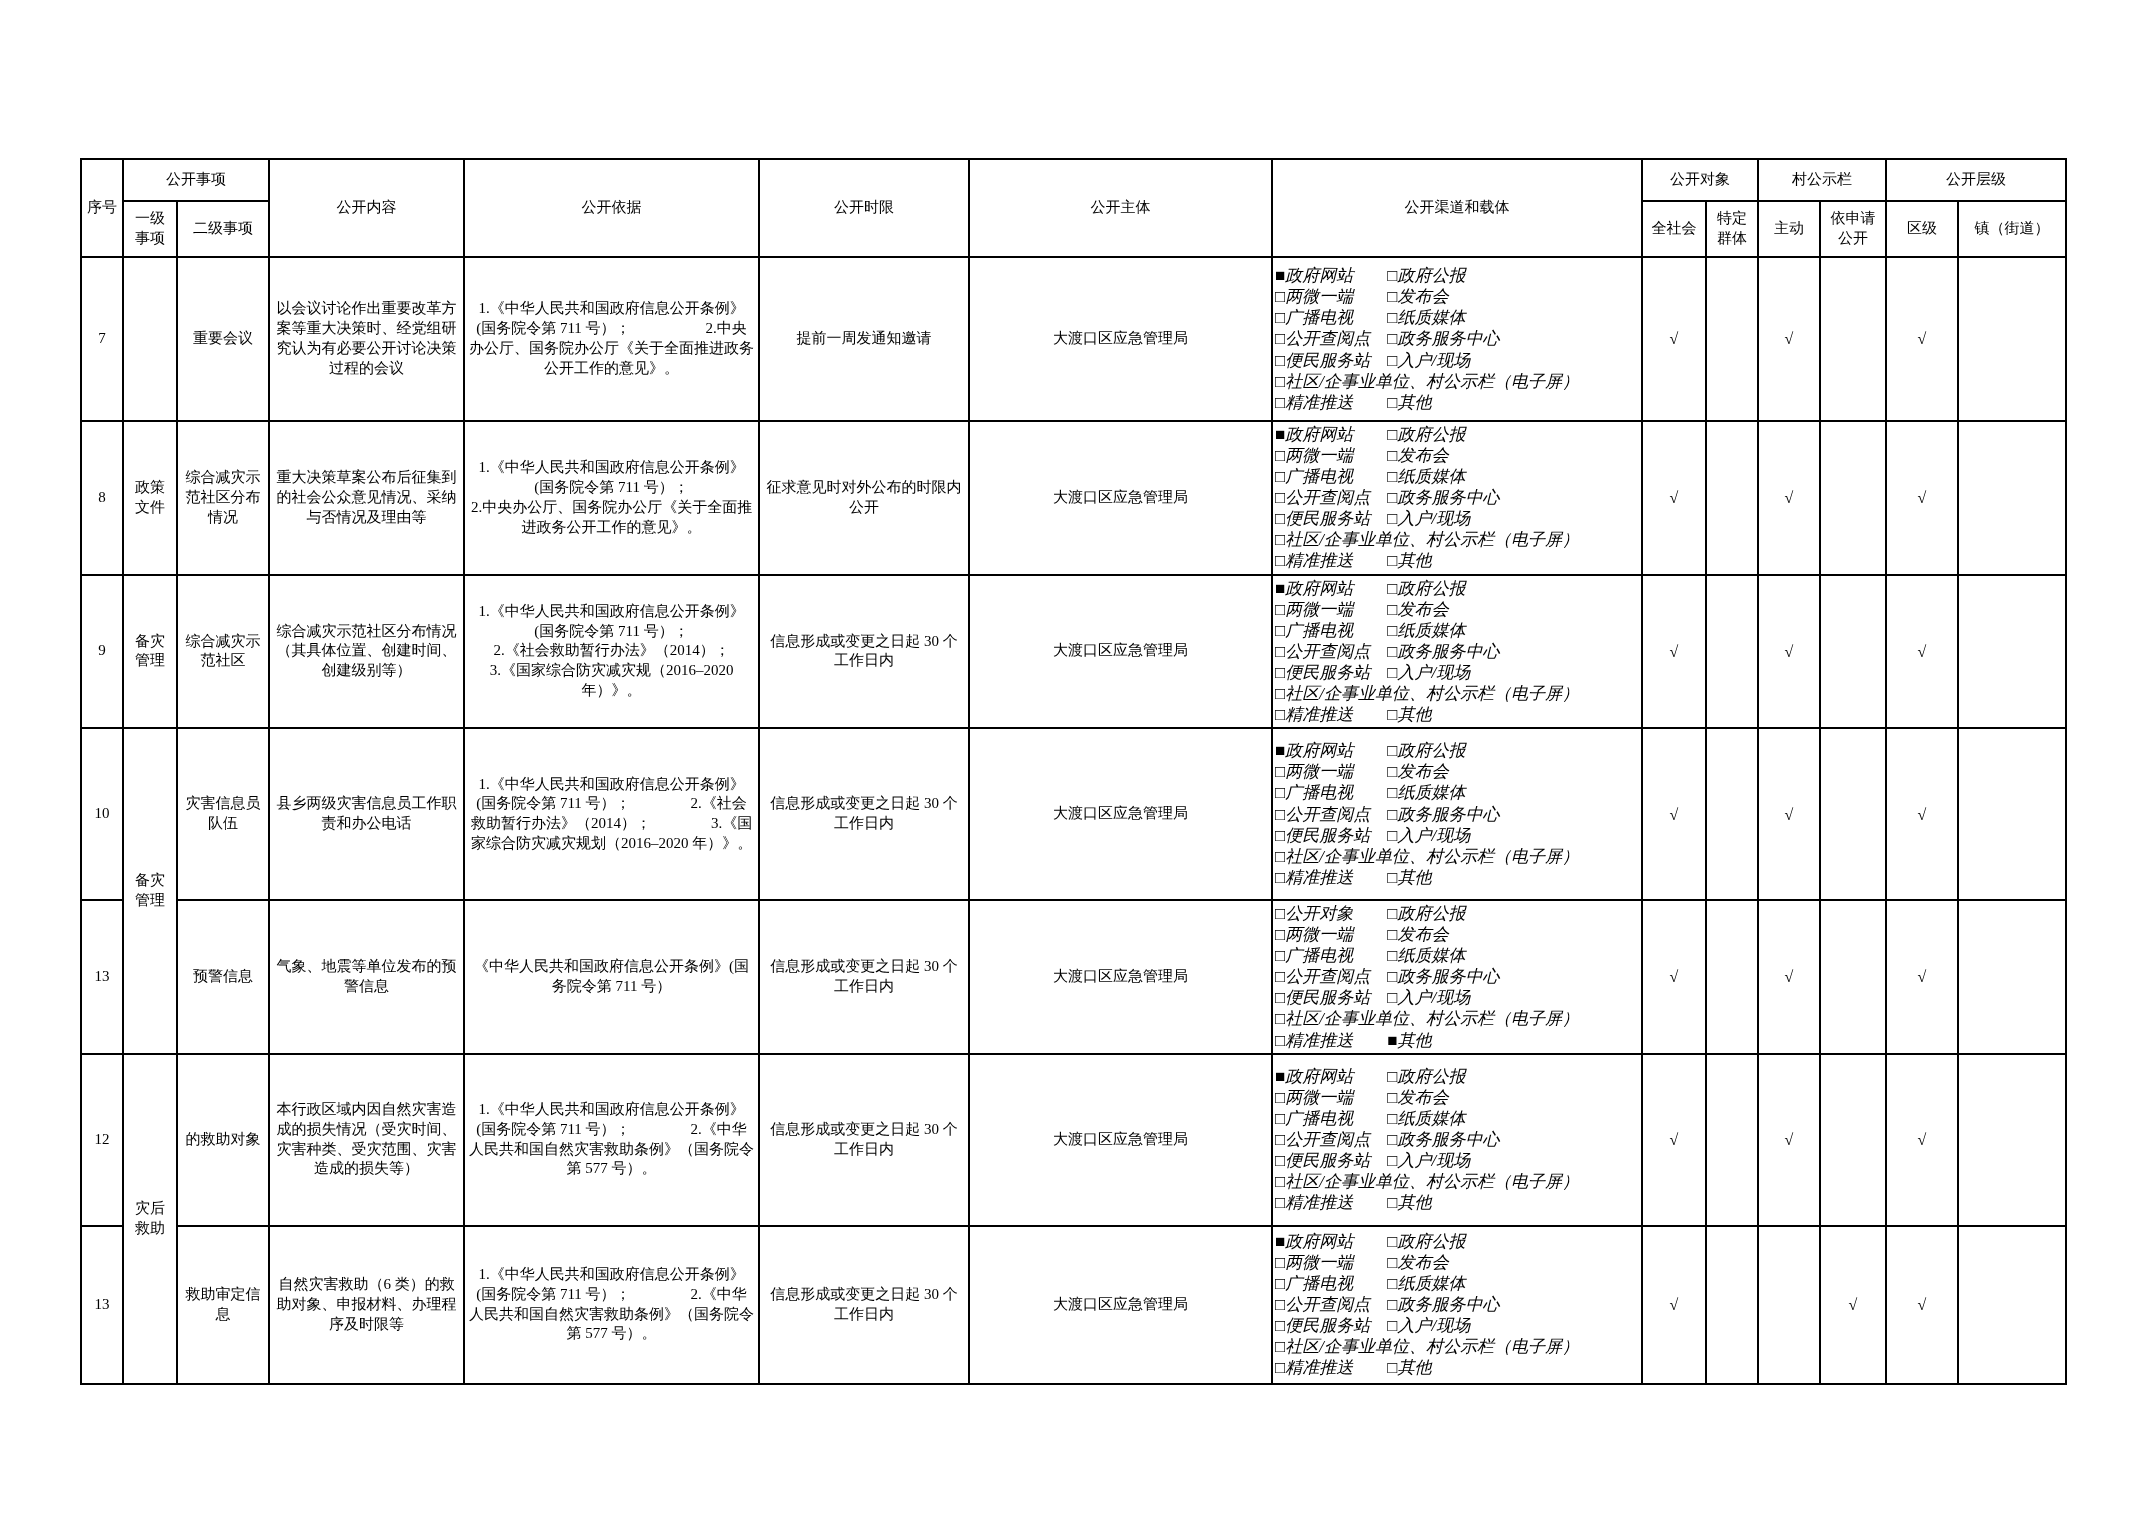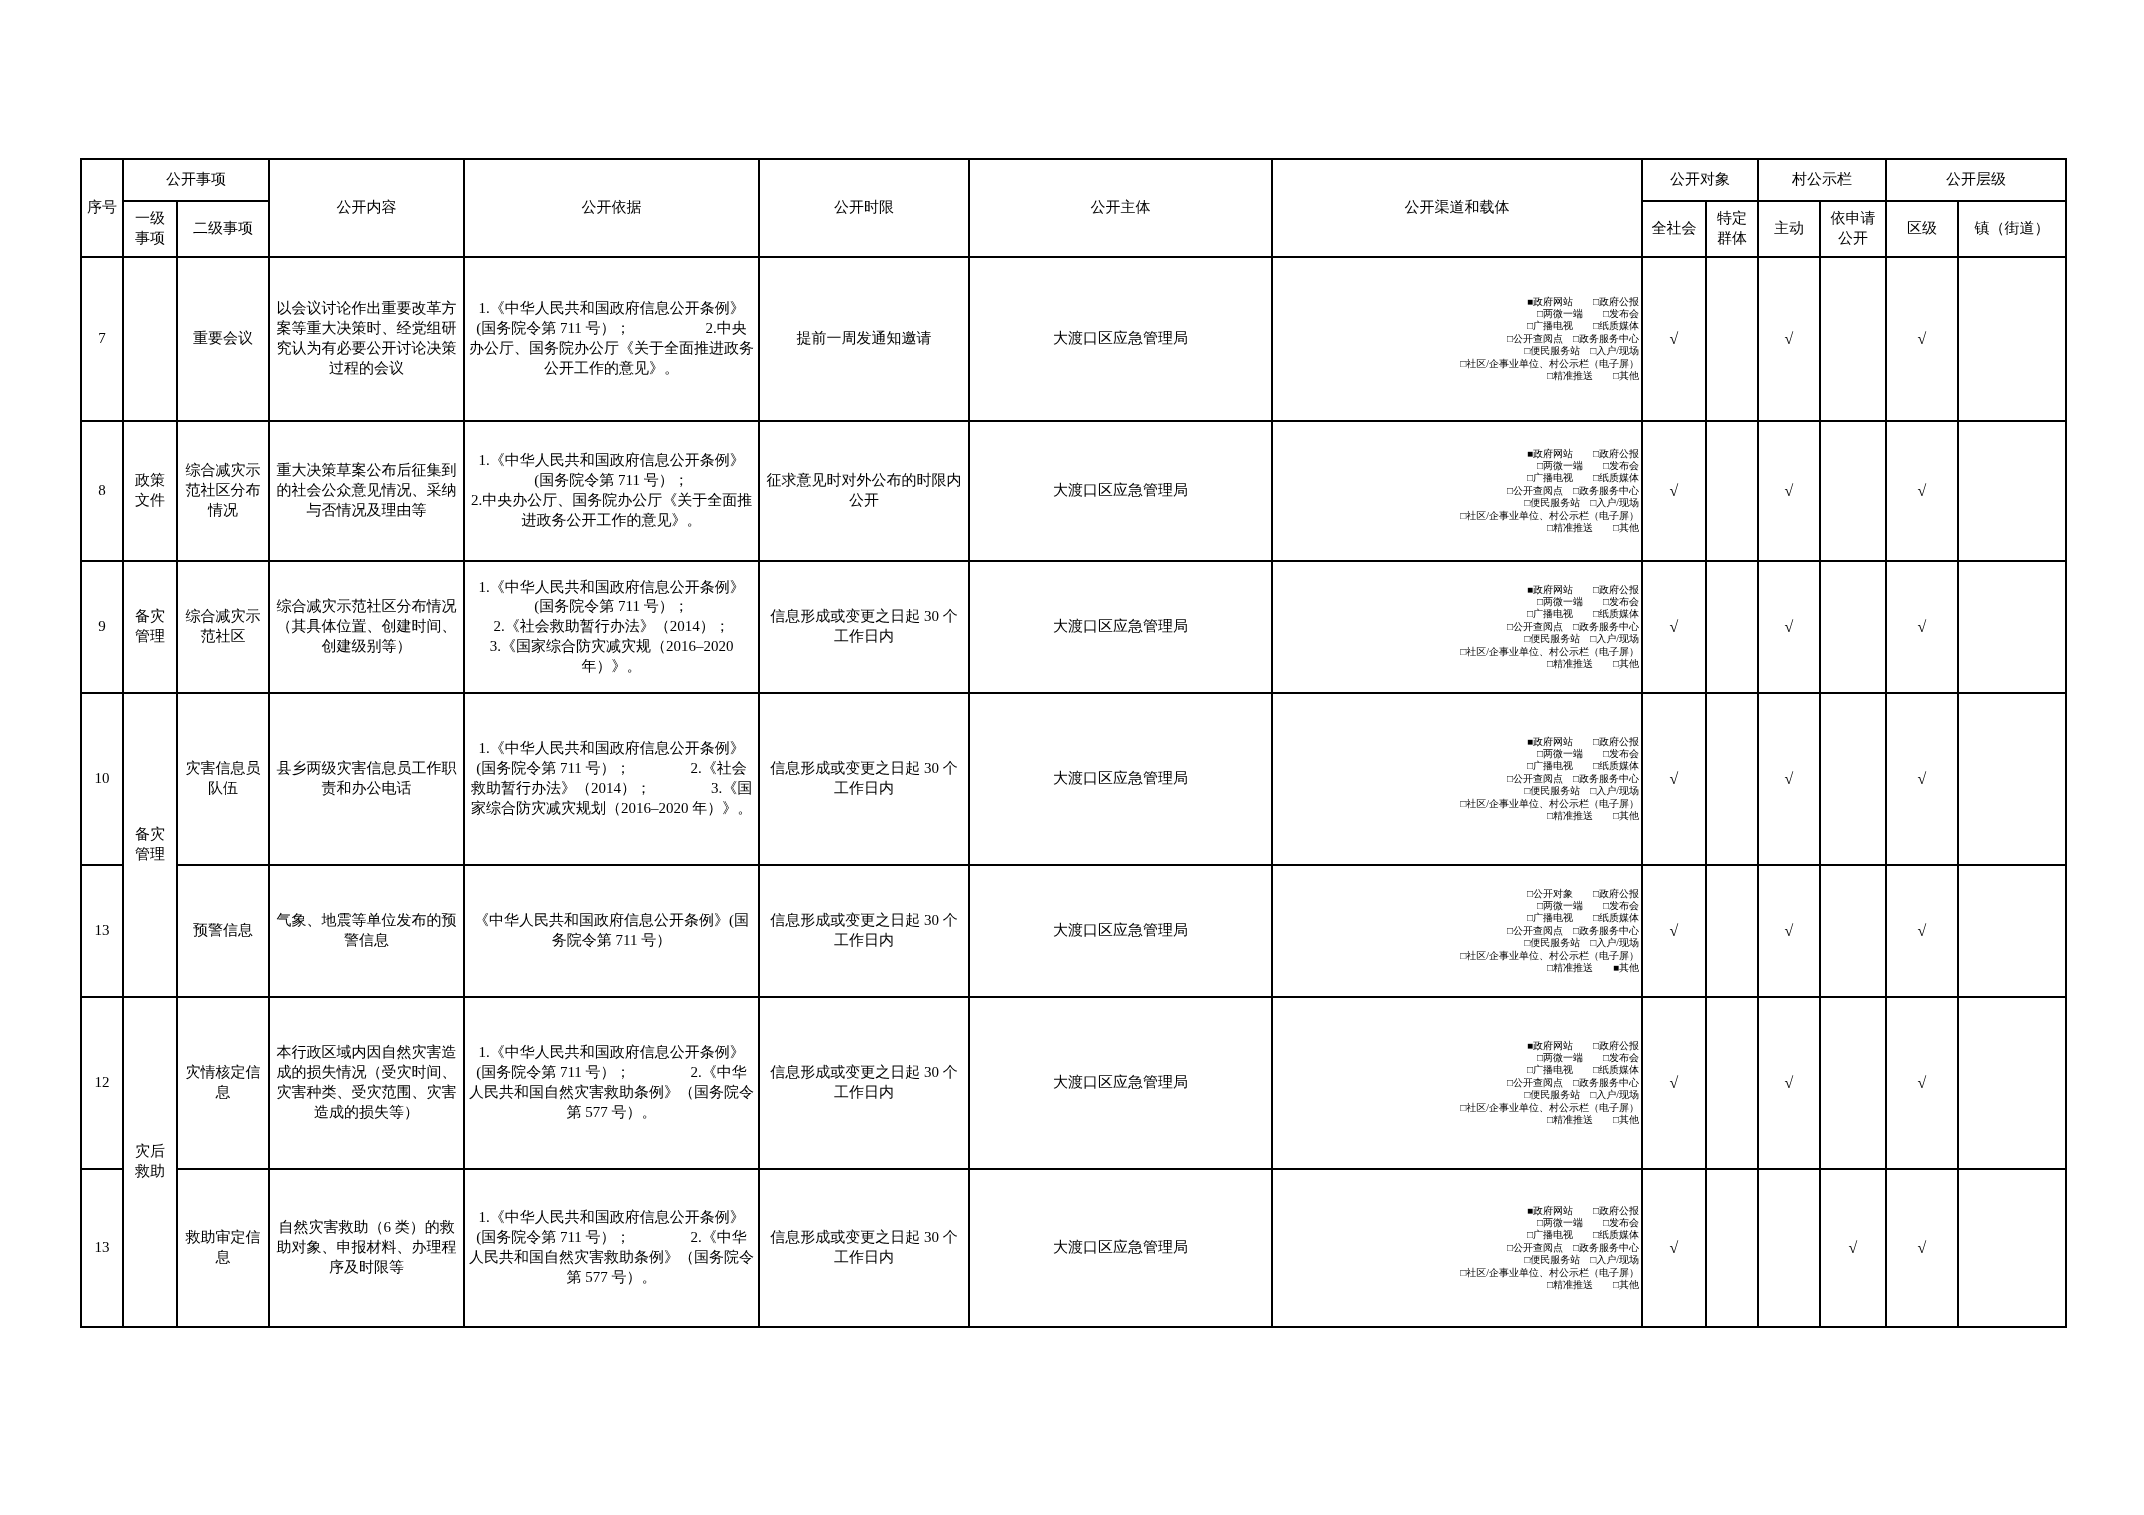--- a/index.html
+++ b/index.html
@@ -15,22 +15,23 @@
   th,td{
     border:2px solid #000;
     padding:2px 4px;
     text-align:center;vertical-align:middle;
     font-size:15px;line-height:1.32;font-weight:normal;
     word-break:break-all;overflow:hidden;
   }
   td.c-basis{white-space:pre-wrap;}
   td.c-channels{padding:2px 2px;}
   td.c-channels .ch-line{
-    font-size:10px;line-height:1.24;white-space:pre;
-    text-align:right;
+    font-size:17px;line-height:1.24;white-space:pre;
+    text-align:left;
+    font-style:italic;
   }
   td.c-check{font-size:16px;}
 </style>
 </head>
 <body>
 
 <table class="doc">
   <colgroup>
     <col style="width:42px">
       <col style="width:54px">
@@ -196,21 +197,21 @@
       <td class="c-check"></td>
       <td class="c-check">√</td>
       <td class="c-check"></td>
       <td class="c-check">√</td>
       <td class="c-check"></td>
     </tr>
 
     <tr style="height:172px">
       <td class="c-seq">12</td>
       <td class="c-l1" rowspan="2">灾后救助</td>
-      <td class="c-l2">灾情核定信息</td>
+      <td class="c-l2">的救助对象</td>
       <td class="c-content">本行政区域内因自然灾害造成的损失情况（受灾时间、灾害种类、受灾范围、灾害造成的损失等）</td>
       <td class="c-basis">1.《中华人民共和国政府信息公开条例》(国务院令第 711 号）；　　　　2.《中华人民共和国自然灾害救助条例》（国务院令第 577 号）。</td>
       <td class="c-time">信息形成或变更之日起 30 个工作日内</td>
       <td class="c-subject">大渡口区应急管理局</td>
       <td class="c-channels">
         <div class="ch-line">■政府网站　　□政府公报</div>
         <div class="ch-line">□两微一端　　□发布会</div>
         <div class="ch-line">□广播电视　　□纸质媒体</div>
         <div class="ch-line">□公开查阅点　□政务服务中心</div>
         <div class="ch-line">□便民服务站　□入户/现场</div>

